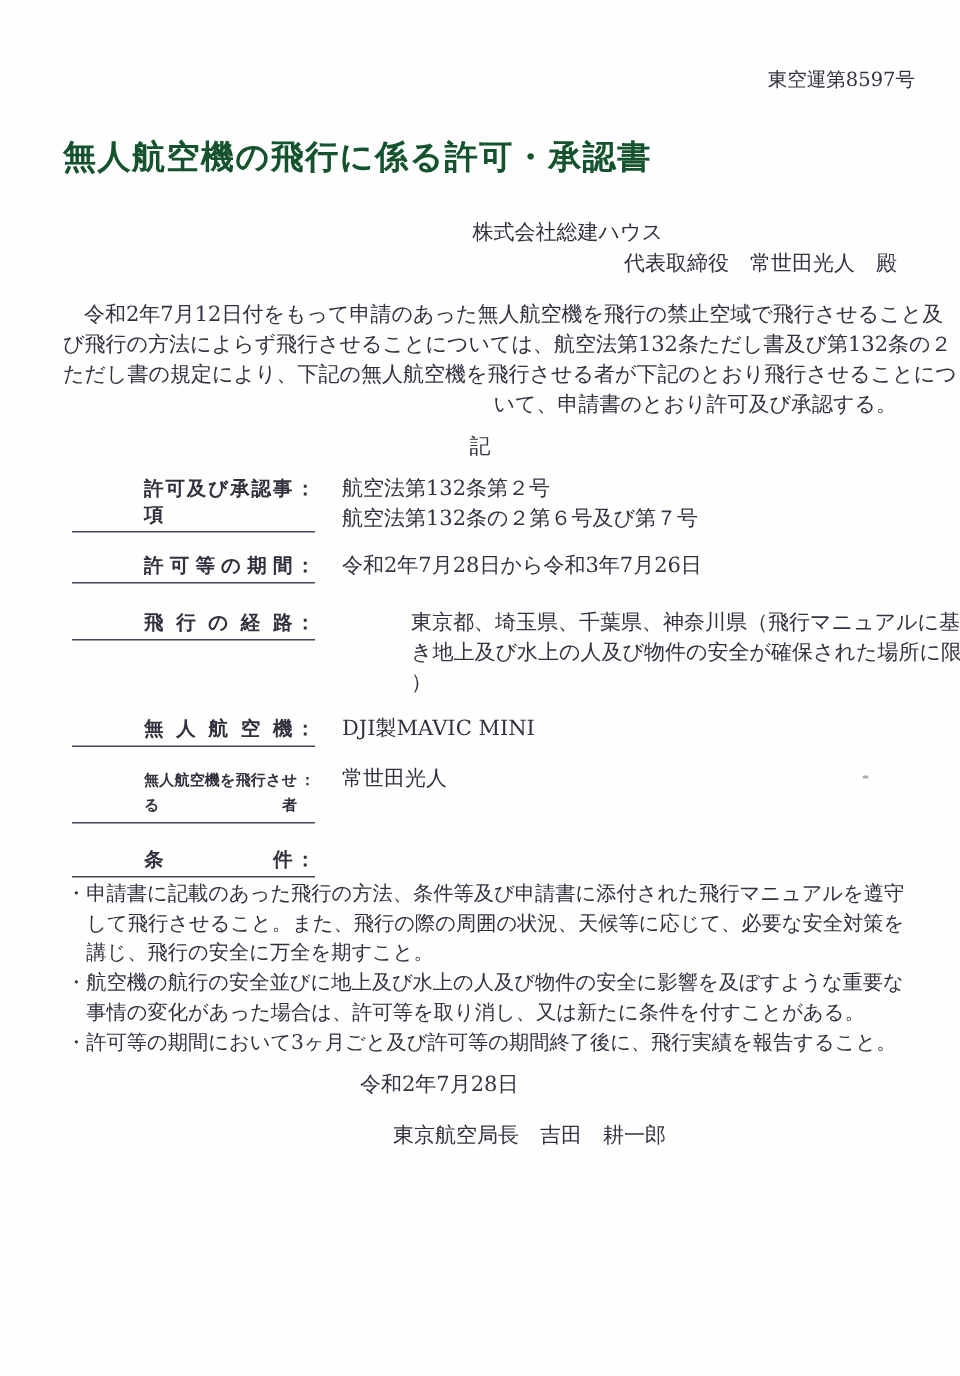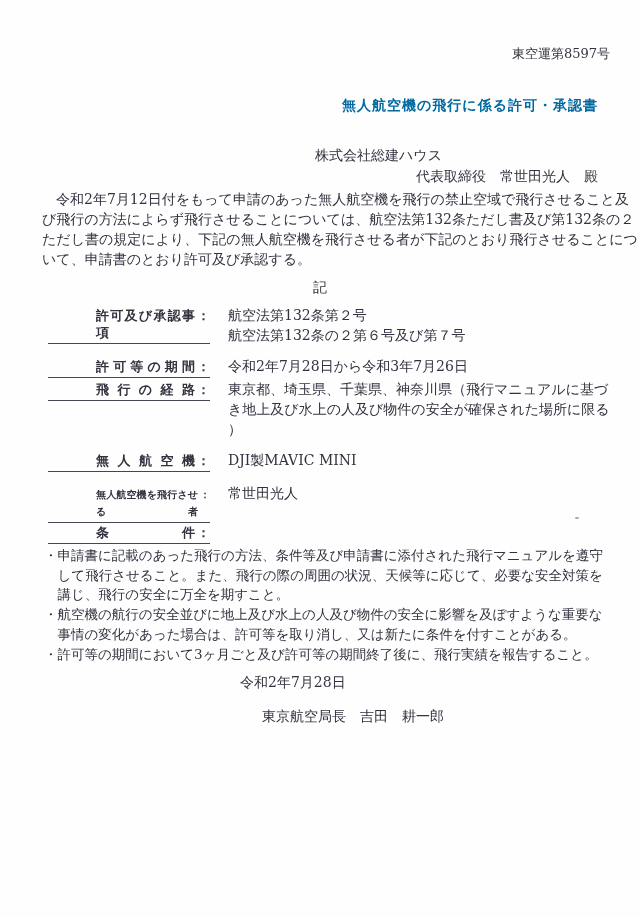--- a/index.html
+++ b/index.html
@@ -20,54 +20,55 @@
     position: relative;
   }
   .doc-number {
     text-align: right;
     margin-right: -12px;
     font-size: 13px;
     line-height: 19px;
   }
   .title {
     margin-top: 30px;
-    text-align: right;
-    font-size: 14px;
+    text-align: left;
+    font-size: 22px;
     font-weight: bold;
     letter-spacing: 1px;
-    color: #0369a1;
+    color: #14532d;
     line-height: 25px;
   }
   .addressee {
     margin-top: 27px;
     font-size: 14px;
     line-height: 21px;
   }
   .addressee .line1 { padding-left: 273px; }
   .addressee .line2 { padding-left: 295px; text-align: right; }
   .paragraph {
-    margin-top: 2px;
+    margin-top: 13px;
     font-size: 14px;
     line-height: 20px;
     white-space: pre;
+    text-align: right;
   }
   .record-marker {
     margin-top: 8px;
     text-align: center;
     font-size: 14px;
     line-height: 20px;
   }
   .item {
     display: flex;
     align-items: baseline;
     margin-top: 11px;
     margin-left: 6px;
   }
   .item.mt8  { margin-top: 8px; }
-  .item.mt12 { margin-top: 1px; }
+  .item.mt12 { margin-top: 16px; gap: 46px; }
   .item-label {
     display: flex;
     flex: 0 0 162px;
     width: 162px;
     border-bottom: 1.5px solid #454556;
     padding-bottom: 2px;
     font-weight: bold;
     font-size: 13px;
     line-height: 17px;
   }

